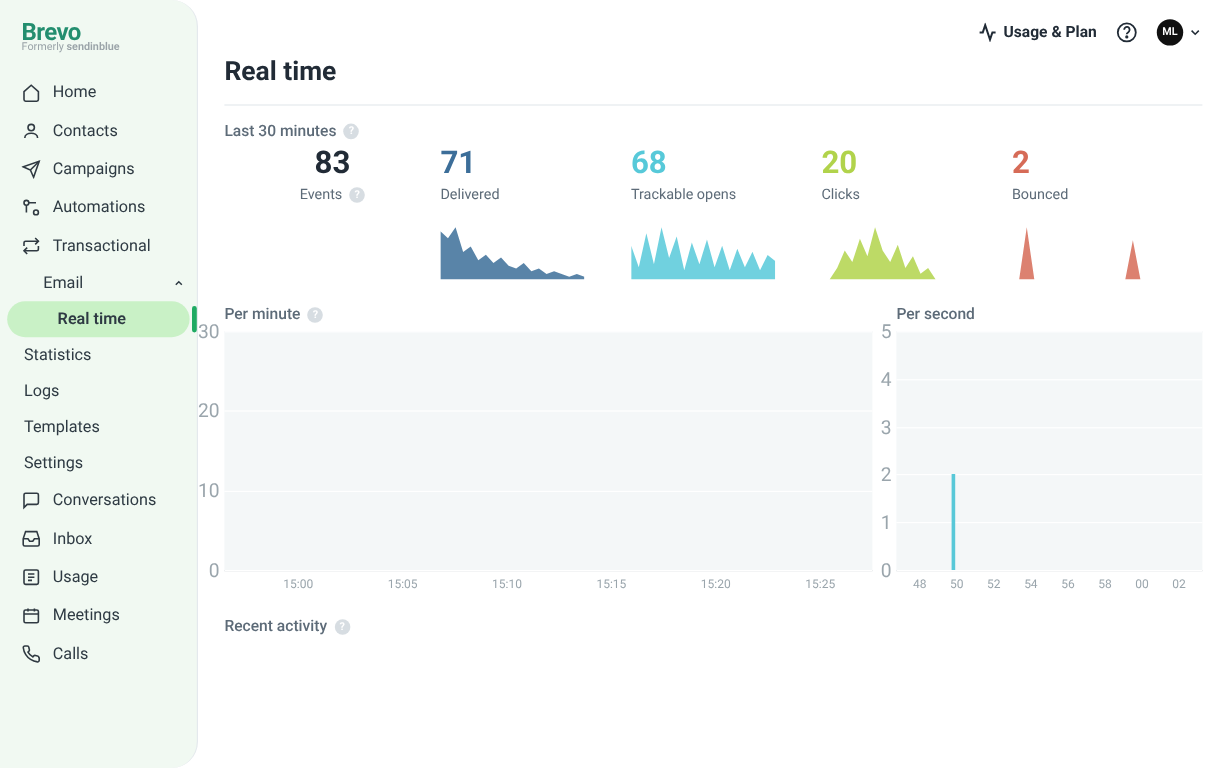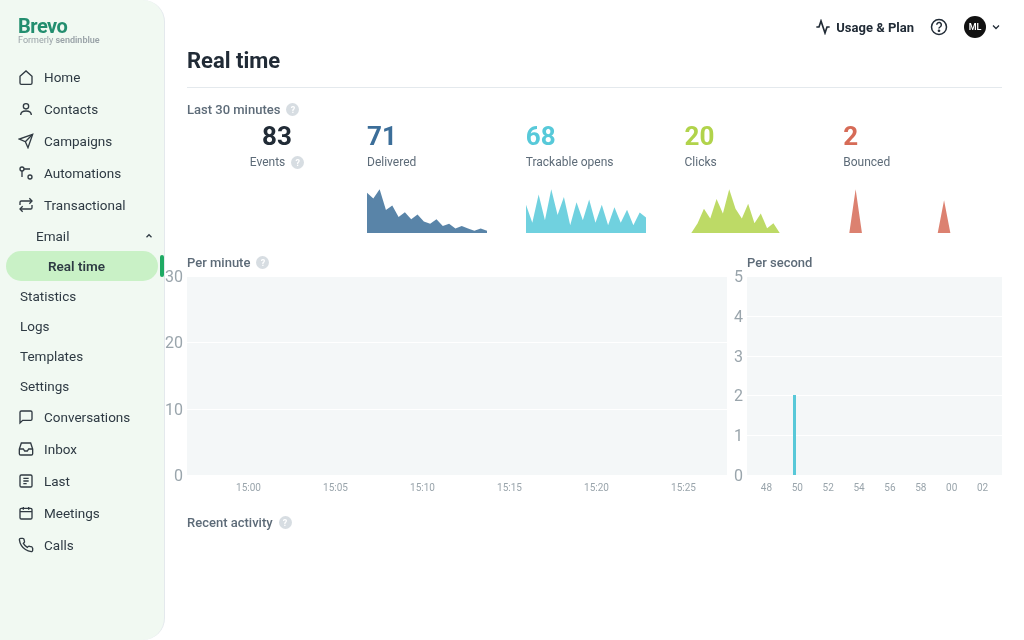--- a/index.html
+++ b/index.html
@@ -256,21 +256,21 @@
         </span>
         <span>Inbox</span>
       </div>
       <div class="nav-item">
         <span class="ico">
           <svg width="16" height="16" viewBox="0 0 24 24" fill="none" stroke="currentColor" stroke-width="2">
               <rect x="3" y="3" width="18" height="18" rx="2"></rect>
               <path d="M8 12h8M8 8h8M8 16h5"></path>
             </svg>
         </span>
-        <span>Last</span>
+        <span>Usage</span>
       </div>
       <div class="nav-item">
         <span class="ico">
           <svg width="16" height="16" viewBox="0 0 24 24" fill="none" stroke="currentColor" stroke-width="2">
               <rect x="3" y="5" width="18" height="16" rx="2"></rect>
               <path d="M16 3v4M8 3v4M3 10h18"></path>
             </svg>
         </span>
         <span>Meetings</span>
       </div>

